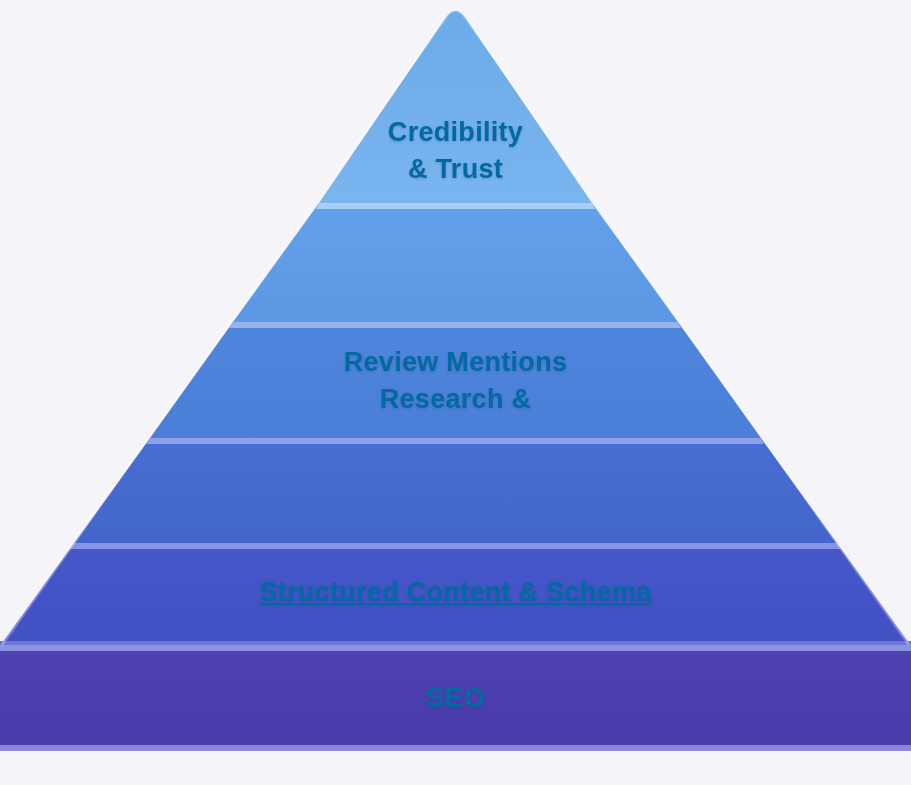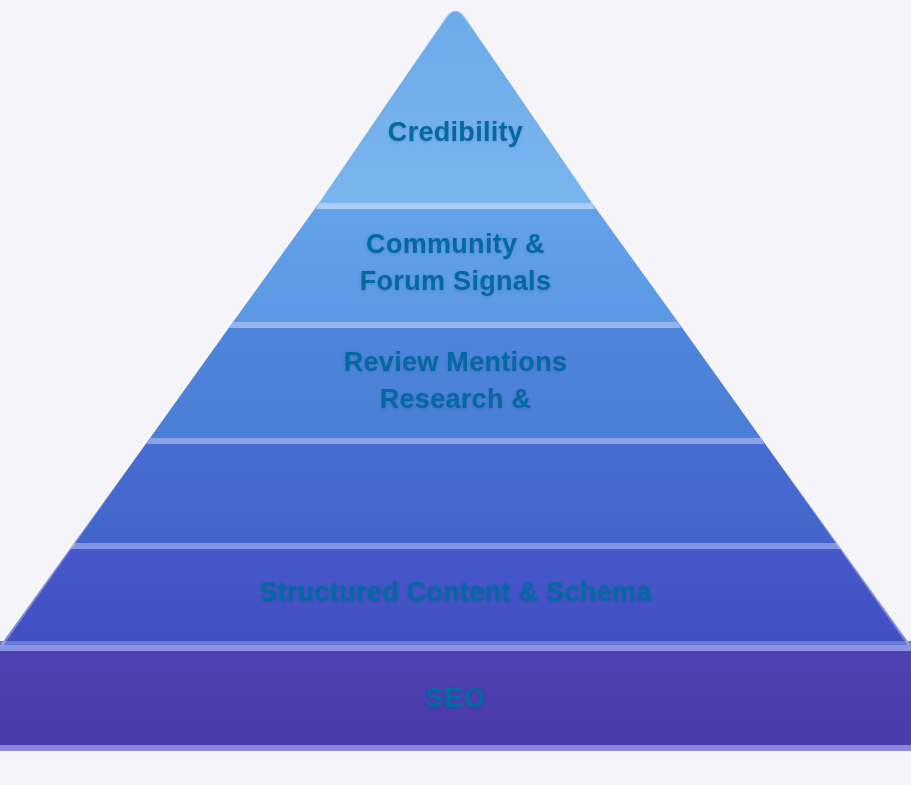--- a/index.html
+++ b/index.html
@@ -35,21 +35,21 @@
     font-size: 27px;
     line-height: 37px;
     letter-spacing: 0.3px;
     text-shadow: 0 1px 3px rgba(25, 50, 110, 0.22);
   }
   .tier-label .line { display: block; }
   .tier-label.t1 { top: 114px; }
   .tier-label.t2 { top: 226px; }
   .tier-label.t3 { top: 344px; }
   .tier-label.t4 { top: 470px; }
-  .tier-label.t5 { top: 574px; }
+  .tier-label.t5 { top: 574px; text-decoration: underline; }
   .tier-label.seo {
     top: 671px;
     font-size: 28px;
     line-height: 54px;
     letter-spacing: 0.5px;
   }
 </style>
 </head>
 <body>
 
@@ -103,24 +103,21 @@
     <rect x="0" y="645" width="911" height="6" fill="#8b93e3"></rect>
     <rect x="0" y="651" width="911" height="94" fill="url(#g5)"></rect>
     <rect x="0" y="745" width="911" height="6" fill="#8d85d8"></rect>
 
     <path d="M 2 645 L 446 17 Q 455.5 4 465 17 L 909 645" fill="none" stroke="rgba(255,255,255,0.32)" stroke-width="2.5"></path>
   </svg>
 
   <div class="labels">
     <div class="tier-label t1">
       <span class="line">Credibility</span>
-    </div>
-    <div class="tier-label t2">
-      <span class="line">Community &amp;</span>
-      <span class="line">Forum Signals</span>
+      <span class="line">&amp; Trust</span>
     </div>
     <div class="tier-label t3">
       <span class="line">Review Mentions</span>
       <span class="line">Research &amp;</span>
     </div>
     <div class="tier-label t5">
       <span class="line">Structured Content &amp; Schema</span>
       <span class="line"></span>
     </div>
     <div class="tier-label seo">

